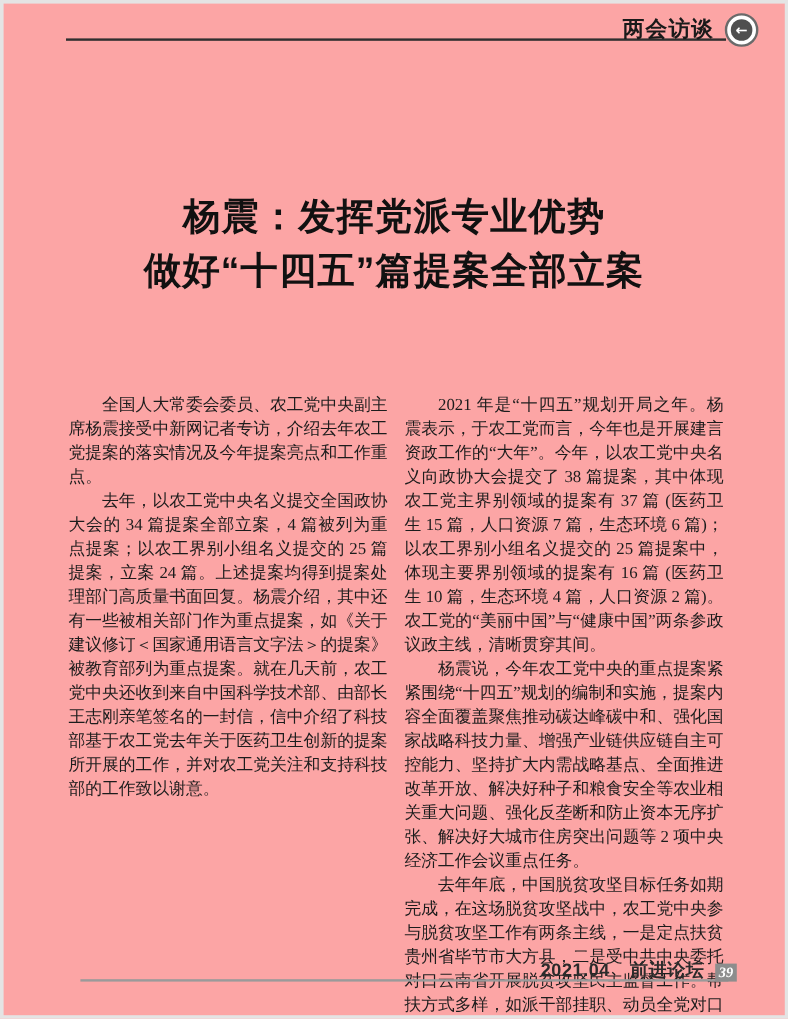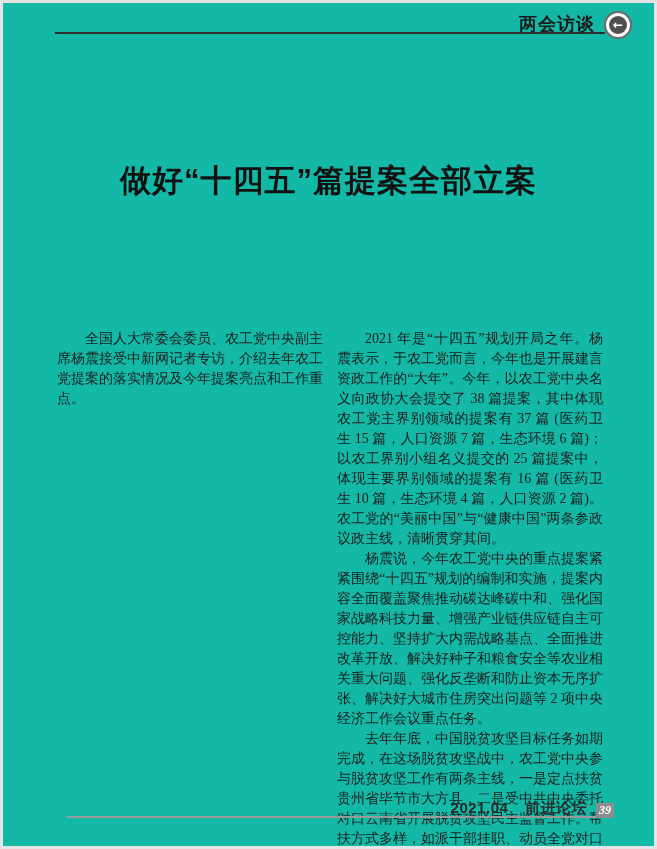--- a/index.html
+++ b/index.html
@@ -4,21 +4,21 @@
 <style>
   * { margin: 0; padding: 0; box-sizing: border-box; }
   html, body { background: #ffffff; }
   body {
     width: 657px; height: 849px;
     position: relative;
     font-family: "Liberation Serif", "DejaVu Serif", serif;
     color: #1c1c1c;
     overflow: hidden;
   }
-  .page { position: absolute; inset: 0; background: #14b8a6; }
+  .page { position: absolute; inset: 0; background: #fca5a5; }
   .page-edge {
     position: absolute; inset: 0;
     border: 3px solid #e4e4e4;
     pointer-events: none;
   }
   
   .header-rule {
     position: absolute; top: 32px; left: 55px; width: 550px; height: 2px;
     background: #2f2f2f;
   }
@@ -89,26 +89,28 @@
 
 <div class="page">
 
   <div class="header-rule"></div>
   <div class="section-label">两会访谈</div>
   <div class="header-icon">
     <div class="inner">←</div>
   </div>
 
   <div class="title-block">
+    <div>杨震：发挥党派专业优势</div>
     <div>做好“十四五”篇提案全部立案</div>
   </div>
 
   <div class="columns">
     <div class="col">
       <p>全国人大常委会委员、农工党中央副主席杨震接受中新网记者专访，介绍去年农工党提案的落实情况及今年提案亮点和工作重点。</p>
+      <p>去年，以农工党中央名义提交全国政协大会的 34 篇提案全部立案，4 篇被列为重点提案；以农工界别小组名义提交的 25 篇提案，立案 24 篇。上述提案均得到提案处理部门高质量书面回复。杨震介绍，其中还有一些被相关部门作为重点提案，如《关于建议修订＜国家通用语言文字法＞的提案》被教育部列为重点提案。就在几天前，农工党中央还收到来自中国科学技术部、由部长王志刚亲笔签名的一封信，信中介绍了科技部基于农工党去年关于医药卫生创新的提案所开展的工作，并对农工党关注和支持科技部的工作致以谢意。</p>
     </div>
     <div class="col">
       <p>2021 年是“十四五”规划开局之年。杨震表示，于农工党而言，今年也是开展建言资政工作的“大年”。今年，以农工党中央名义向政协大会提交了 38 篇提案，其中体现农工党主界别领域的提案有 37 篇 (医药卫生 15 篇，人口资源 7 篇，生态环境 6 篇)；以农工界别小组名义提交的 25 篇提案中，体现主要界别领域的提案有 16 篇 (医药卫生 10 篇，生态环境 4 篇，人口资源 2 篇)。农工党的“美丽中国”与“健康中国”两条参政议政主线，清晰贯穿其间。</p>
       <p>杨震说，今年农工党中央的重点提案紧紧围绕“十四五”规划的编制和实施，提案内容全面覆盖聚焦推动碳达峰碳中和、强化国家战略科技力量、增强产业链供应链自主可控能力、坚持扩大内需战略基点、全面推进改革开放、解决好种子和粮食安全等农业相关重大问题、强化反垄断和防止资本无序扩张、解决好大城市住房突出问题等 2 项中央经济工作会议重点任务。</p>
       <p>去年年底，中国脱贫攻坚目标任务如期完成，在这场脱贫攻坚战中，农工党中央参与脱贫攻坚工作有两条主线，一是定点扶贫贵州省毕节市大方县，二是受中共中央委托对口云南省开展脱贫攻坚民主监督工作。帮扶方式多样，如派干部挂职、动员全党对口帮扶，引入医疗和教育资源等。</p>
     </div>
   </div>
 
   <div class="footer-rule"></div>
   <div class="footer-meta">

